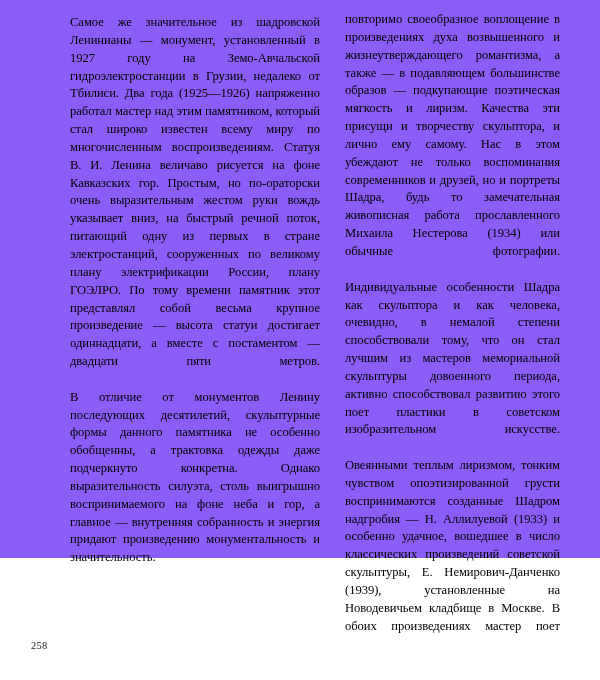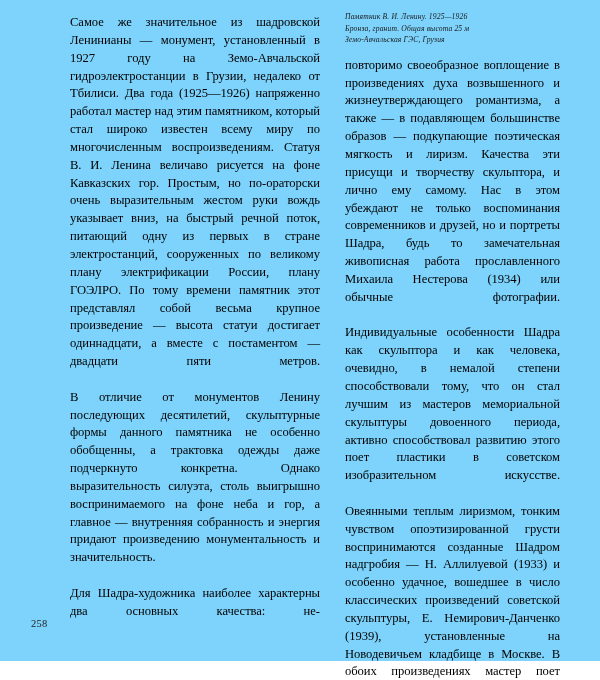--- a/index.html
+++ b/index.html
@@ -11,22 +11,22 @@
     width: 600px;
     height: 680px;
     font-family: "Liberation Serif", "DejaVu Serif", serif;
     color: #000000;
     position: relative;
     overflow: hidden;
   }
   .page {
     position: relative;
     width: 600px;
-    height: 661px;
-    background: #7dd3fc;
+    height: 558px;
+    background: #8b5cf6;
   }
   .columns {
     position: absolute;
     left: 0;
     top: 0;
     width: 600px;
     display: flex;
     flex-direction: row;
     align-items: flex-start;
   }
@@ -65,21 +65,21 @@
   }
   p.body + p.body {
     margin-top: 0;
   }
   p.body.first-in-col {
     margin-top: 0;
   }
   .page-number {
     position: absolute;
     left: 31px;
-    top: 618px;
+    top: 640px;
     font-size: 10.5px;
     line-height: 12px;
     color: #222222;
     letter-spacing: 0.3px;
   }
   
   p.body::after {
     content: "";
     display: inline-block;
     width: 100%;
@@ -88,27 +88,23 @@
 </head>
 <body>
 
 <div class="page">
 
   <div class="columns">
 
     <div class="col col-left">
       <p class="body first-in-col">Самое же значительное из шадровской Лениниа­ны — монумент, установленный в 1927 году на Земо-Авчальской гидроэлектростанции в Грузии, недалеко от Тбилиси. Два года (1925—1926) напряженно работал мастер над этим памятником, который стал широко известен всему миру по многочисленным воспроизведениям. Статуя В. И. Ленина величаво рисуется на фоне Кавказских гор. Простым, но по-ораторски очень выразительным жестом руки вождь указывает вниз, на быстрый речной поток, питающий одну из первых в стране электростанций, сооруженных по великому плану электрификации России, плану ГОЭЛРО. По тому времени памятник этот представлял собой весьма крупное произведение — высота статуи достигает одиннадцати, а вместе с постаментом — двадцати пяти метров.</p>
       <p class="body">В отличие от монументов Ленину последующих десятилетий, скульптурные формы данного памятника не особенно обобщенны, а трактовка одежды даже подчеркнуто конкретна. Однако выразительность силуэта, столь выигрышно воспринимаемого на фоне неба и гор, а главное — внутренняя собранность и энергия придают произведению монументальность и значительность.</p>
-      <p class="body">Для Шадра-художника наиболее характерны два основных качества: не-</p>
     </div>
 
     <div class="col col-right">
-      <div class="caption">Памятник В. И. Ленину. 1925—1926
-Бронза, гранит. Общая высота 25 м
-Земо-Авчальская ГЭС, Грузия</div>
       <p class="body first-in-col">повторимо своеобразное воплощение в произведениях духа возвышенного и жизнеутверждающего романтизма, а также — в подавляющем большинстве образов — подкупающие поэтическая мягкость и лиризм. Качества эти присущи и творчеству скульптора, и лично ему самому. Нас в этом убеждают не только воспоминания современников и друзей, но и портреты Шадра, будь то замечательная живописная работа прославленного Михаила Нестерова (1934) или обычные фотографии.</p>
       <p class="body">Индивидуальные особенности Шадра как скульптора и как человека, очевидно, в немалой степени способствовали тому, что он стал лучшим из мастеров мемориальной скульптуры довоенного периода, активно способствовал развитию этого поет пластики в советском изобразительном искусстве.</p>
       <p class="body">Овеянными теплым лиризмом, тонким чувством опоэтизированной грусти воспринимаются созданные Шадром надгробия — Н. Аллилуевой (1933) и особенно удачное, вошедшее в число классических произведений советской скульптуры, Е. Немирович-Данченко (1939), установленные на Новодевичьем кладбище в Москве. В обоих произведениях мастер поет</p>
     </div>
 
   </div>
 
   <div class="page-number">258</div>
 
 </div>

